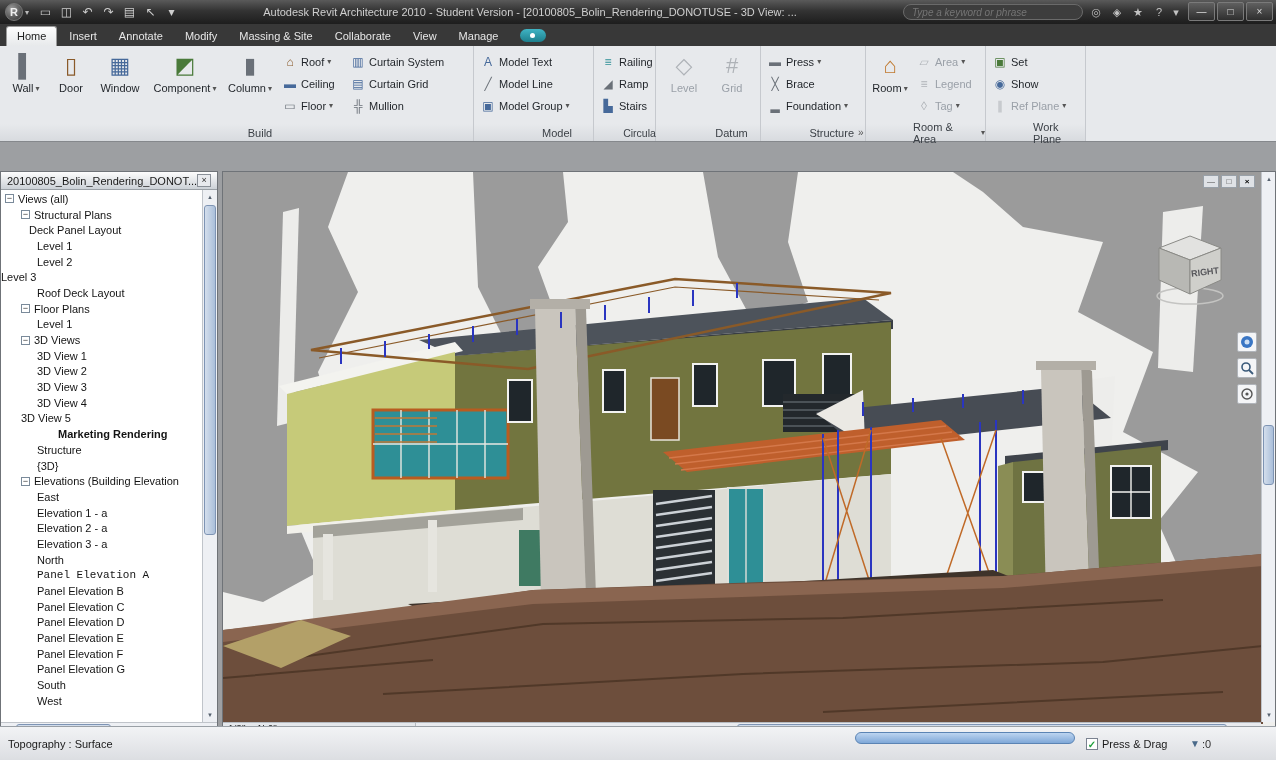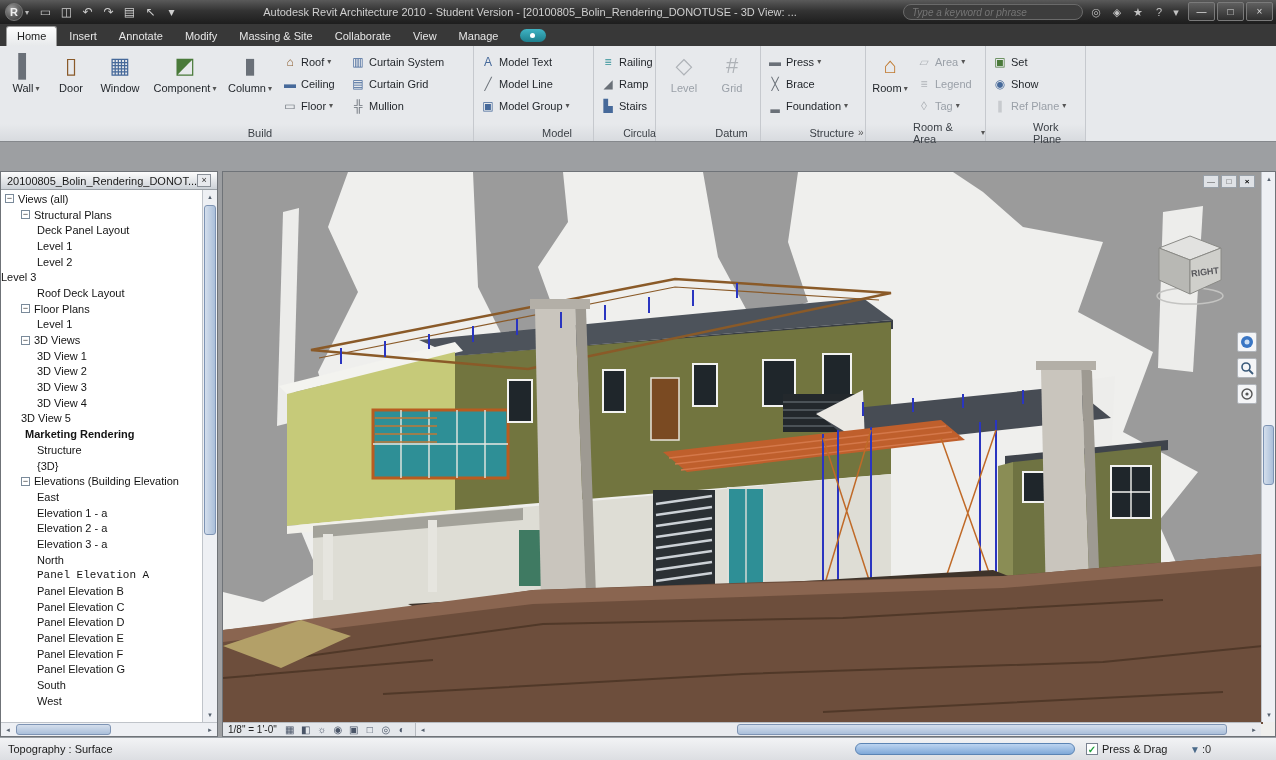--- a/index.html
+++ b/index.html
@@ -102,21 +102,21 @@
     border-left:1px solid #c0c4ca; }
   .vp-bottom { position:absolute; left:0; right:14px; bottom:0; height:14px; background:#e9ebef;
     border-top:1px solid #b6bac0; display:flex; align-items:stretch; }
   .viewbar { display:flex; align-items:center; gap:2px; padding:0 5px; background:#e4e7eb;
     border-right:1px solid #b6bac0; flex:none; }
   .scale { font-size:10px; color:#222; white-space:nowrap; padding-right:3px; }
   .vb-btn { width:16px; font-size:10px; line-height:13px; text-align:center; color:#4a5568; }
   .vp-hscroll { position:relative; flex:1; }
 
   
-  .statusbar { position:absolute; left:0; right:0; bottom:0; height:23px;
+  .statusbar { position:absolute; left:0; right:0; bottom:0; height:34px;
     background:linear-gradient(#f2f3f5,#dcdee2); border-top:1px solid #9aa0a6;
     font-size:11px; color:#1a1a1a; display:flex; align-items:center; padding-left:8px; }
   .status-scroll { position:absolute; left:855px; top:5px; width:220px; height:12px; border-radius:6px;
     background:linear-gradient(#bcd4f0,#7fa8d8); border:1px solid #5b84b4; }
   .pressdrag { position:absolute; left:1086px; display:flex; align-items:center; gap:4px; }
   .cb { width:12px; height:12px; border:1px solid #7a8290; background:#fff; color:var(--check-green,#1fa03c);
     font-size:10px; line-height:11px; text-align:center; font-weight:bold; }
   .filterbox { position:absolute; left:1190px; display:flex; align-items:center; gap:2px; color:#333; }
   .funnel { color:#4a6a8a; font-size:10px; }
 </style>
@@ -399,21 +399,21 @@
       <div class="browser-body">
         <div class="browser-tree">
             <div class="tree-row" style="padding-left: 4px;">
               <span class="expander">−</span>
               <span>Views (all)</span>
             </div>
             <div class="tree-row" style="padding-left: 20px;">
               <span class="expander">−</span>
               <span>Structural Plans</span>
             </div>
-            <div class="tree-row" style="padding-left: 36px;">
+            <div class="tree-row" style="padding-left: 28px;">
               <span>Deck Panel Layout</span>
             </div>
             <div class="tree-row" style="padding-left: 36px;">
               <span>Level 1</span>
             </div>
             <div class="tree-row" style="padding-left: 36px;">
               <span>Level 2</span>
             </div>
             <div class="tree-row" style="">
               <span>Level 3</span>
@@ -440,21 +440,21 @@
             </div>
             <div class="tree-row" style="padding-left: 36px;">
               <span>3D View 3</span>
             </div>
             <div class="tree-row" style="padding-left: 36px; align-items: center;">
               <span>3D View 4</span>
             </div>
             <div class="tree-row" style="padding-left: 20px;">
               <span>3D View 5</span>
             </div>
-            <div class="tree-row bold" style="padding-left: 24px;">
+            <div class="tree-row bold" style="padding-left: 57px;">
               <span>Marketing Rendering</span>
             </div>
             <div class="tree-row" style="padding-left: 36px;">
               <span>Structure</span>
             </div>
             <div class="tree-row" style="padding-left: 36px;">
               <span>{3D}</span>
             </div>
             <div class="tree-row" style="padding-left: 20px;">
               <span class="expander">−</span>

